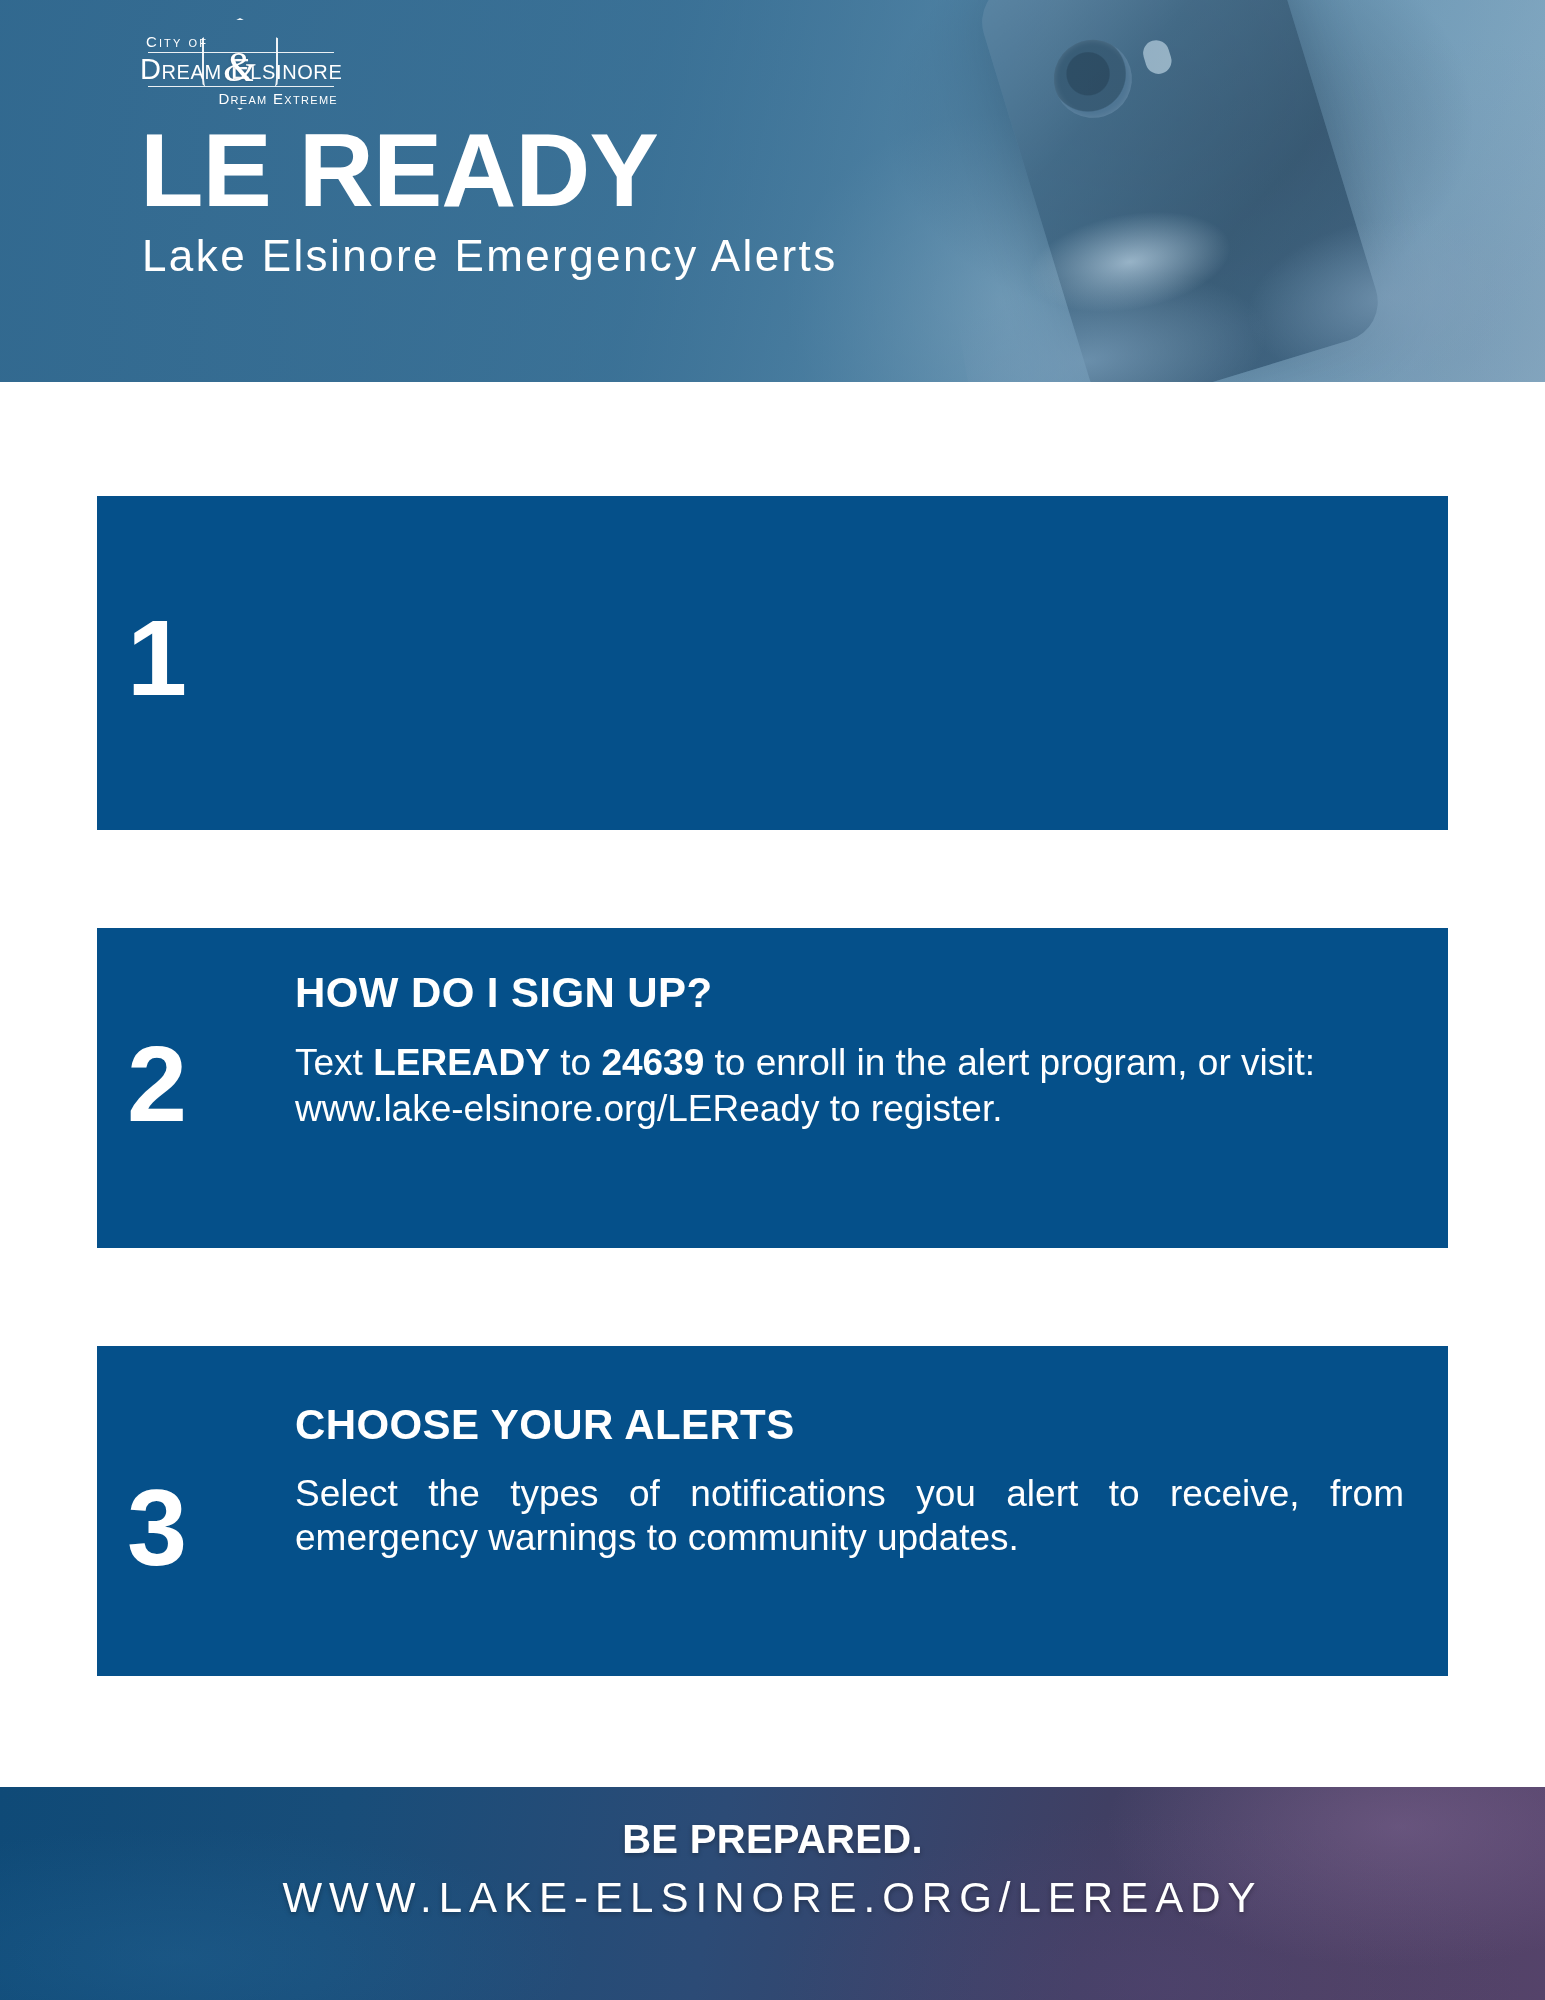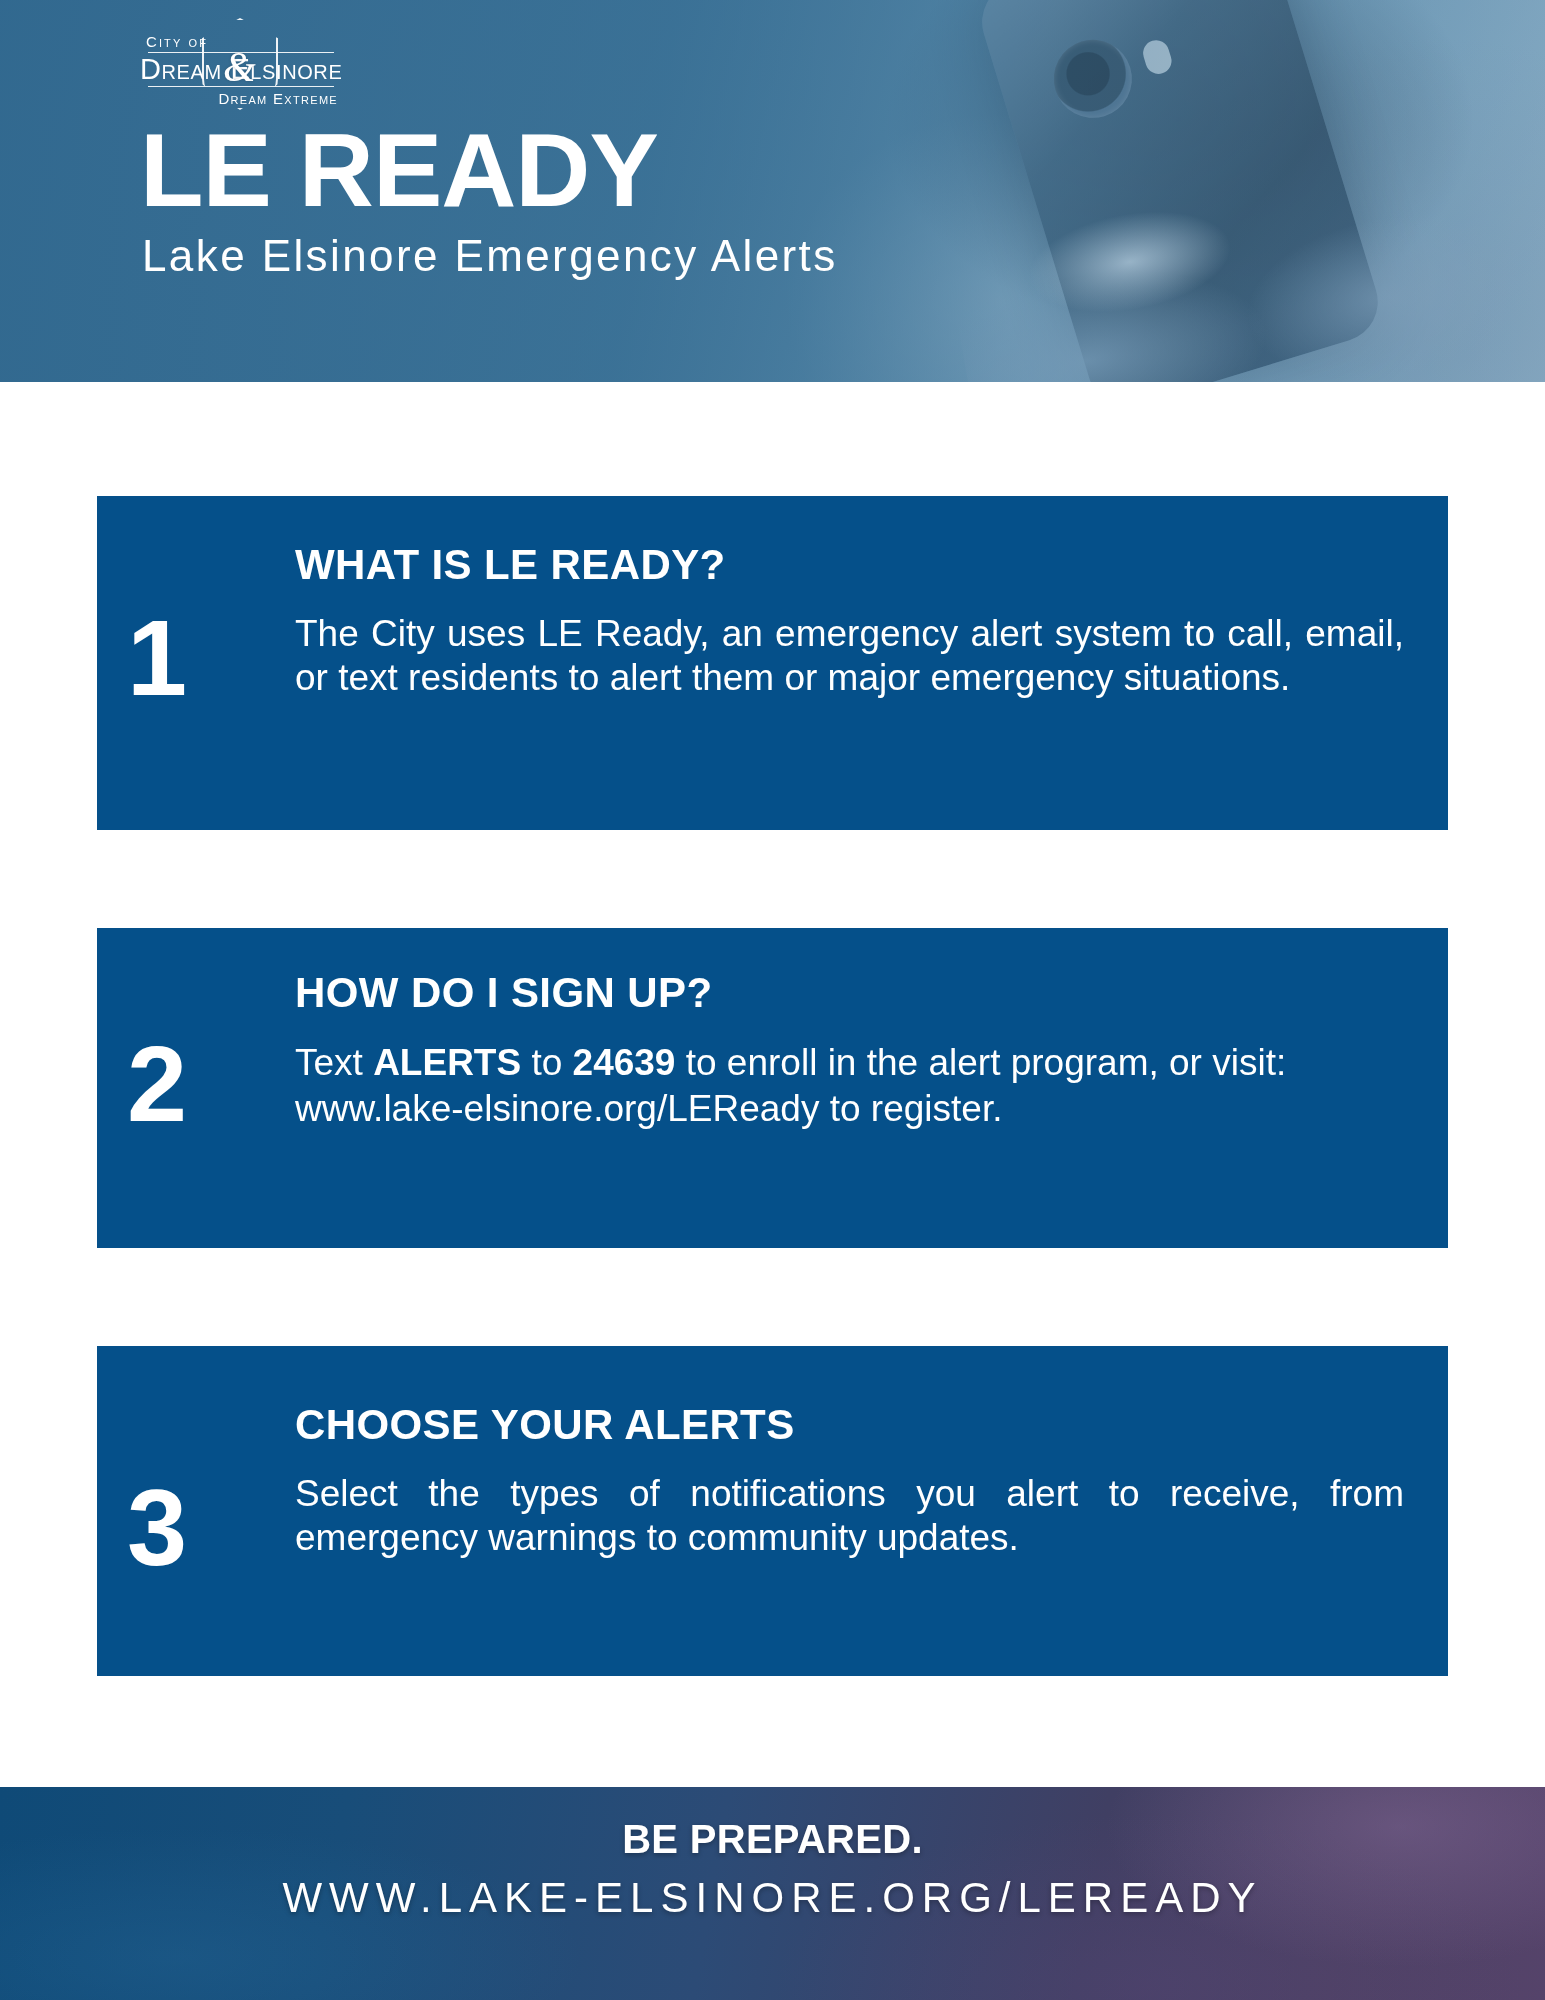--- a/index.html
+++ b/index.html
@@ -222,31 +222,27 @@
     </div>
 
     <div class="hdr-title">LE READY</div>
     <div class="hdr-subtitle">Lake Elsinore Emergency Alerts</div>
   </div>
 
   <div class="cards">
 
     <div class="card" id="card-1">
       <div class="card-num">1</div>
-      <div class="card-body">
-        <div class="card-heading">WHAT IS LE READY?</div>
-        <div class="card-text">The City uses LE Ready, an emergency alert system to call, email, or text residents to alert them or major emergency situations.</div>
-      </div>
     </div>
 
     <div class="card" id="card-2">
       <div class="card-num">2</div>
       <div class="card-body">
         <div class="card-heading">HOW DO I SIGN UP?</div>
-        <div class="card-text"><span>Text </span><b>ALERTS</b><span> to </span><b>24639</b><span> to enroll in the alert program, or visit: www.lake-elsinore.org/LEReady to register.</span></div>
+        <div class="card-text"><span>Text </span><b>LEREADY</b><span> to </span><b>24639</b><span> to enroll in the alert program, or visit: www.lake-elsinore.org/LEReady to register.</span></div>
       </div>
     </div>
 
     <div class="card" id="card-3">
       <div class="card-num">3</div>
       <div class="card-body">
         <div class="card-heading">CHOOSE YOUR ALERTS</div>
         <div class="card-text">Select the types of notifications you alert to receive, from emergency warnings to community updates.</div>
       </div>
     </div>

